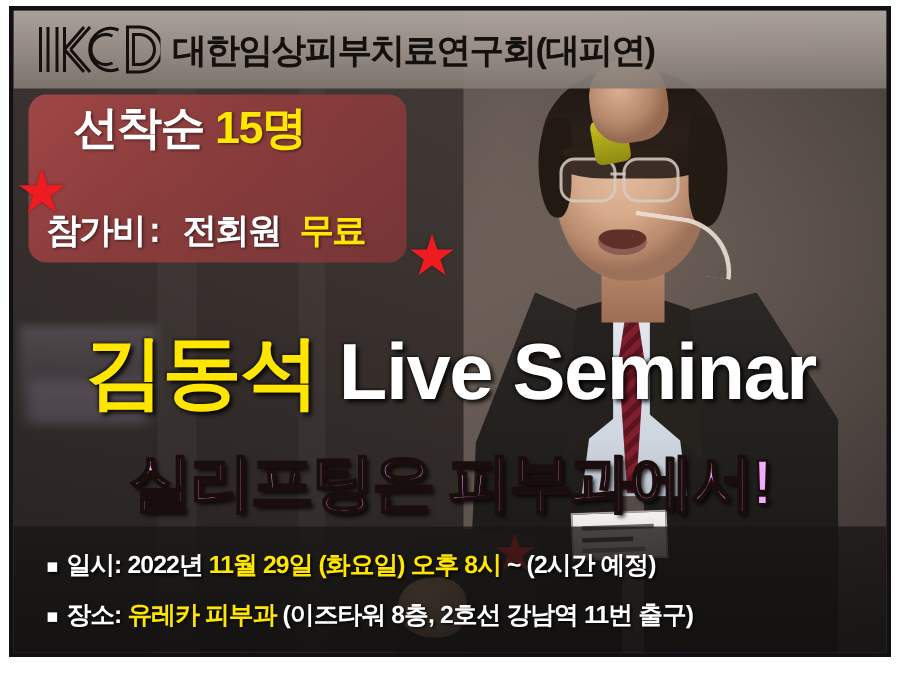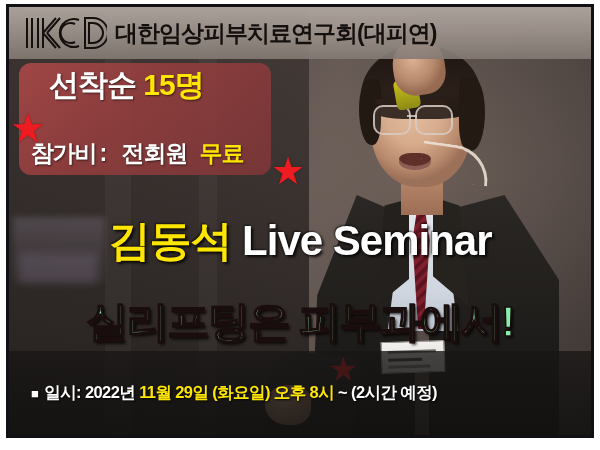--- a/index.html
+++ b/index.html
@@ -285,39 +285,39 @@
   .star.s1 { left: 1px;   top: 101px; font-size: 40px; }
   .star.s2 { left: 262px; top: 145px; font-size: 38px; }
   .star.s3 { left: 319px; top: 345px; font-size: 34px; }
 
   
   .seminar-title {
     position: absolute;
     left: 0; right: 0;
     top: 206px;
     text-align: center;
-    font-size: 42px;
+    font-size: 53px;
     font-weight: bold;
     letter-spacing: -1px;
     white-space: nowrap;
     text-shadow: 2px 2px 3px rgba(0,0,0,0.85), -1px -1px 2px rgba(0,0,0,0.6);
   }
   .seminar-title .ko { color: #ffe600; }
   .seminar-title .en { color: #ffffff; }
 
   .headline {
     position: absolute;
     left: 0; right: 0;
     top: 287px;
     text-align: center;
     font-size: 42px;
     font-weight: bold;
     letter-spacing: -1.5px;
     white-space: nowrap;
-    color: #86efac;
+    color: #f0abfc;
     -webkit-text-stroke: 1.5px #1a0d0d;
     text-shadow: 2px 2px 3px rgba(0,0,0,0.85);
   }
 
   
   .infobar {
     position: absolute;
     left: 0; right: 0; bottom: 0;
     height: 84px;
     background: linear-gradient(180deg, rgba(24,22,21,0.78) 0%, rgba(18,17,16,0.86) 100%);
@@ -410,16 +410,17 @@
     <div class="star s1">★</div>
     <div class="star s2">★</div>
     <div class="star s3">★</div>
 
     <div class="seminar-title"><span class="ko">김동석</span><span class="en"> Live Seminar</span></div>
 
     <div class="headline">실리프팅은 피부과에서!</div>
 
     <div class="infobar">
       <div class="info-line"><span class="bullet">■</span><span>일시: </span><span>2022년 </span><span class="hl-yellow">11월 29일 (화요일) 오후 8시</span><span> ~ (2시간 예정)</span></div>
+      <div class="info-line"><span class="bullet">■</span><span>장소: </span><span class="hl-yellow">유레카 피부과</span><span> (이즈타워 8층, 2호선 강남역 11번 출구)</span></div>
     </div>
 
   </div>
 </div>
 
 </body></html>

